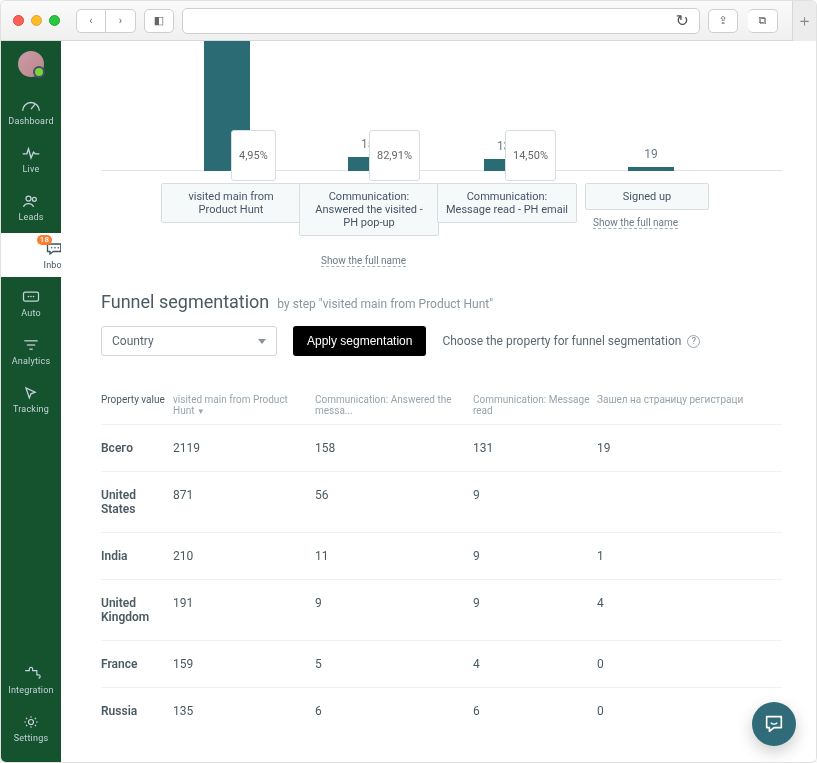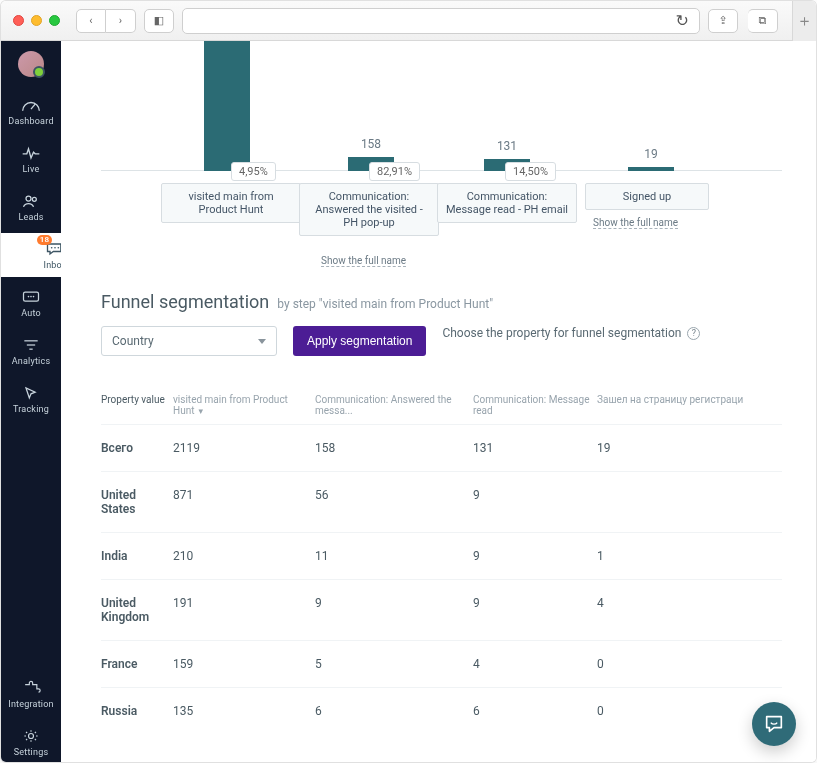--- a/index.html
+++ b/index.html
@@ -56,21 +56,21 @@
   .tabplus { width:24px; height:40px; display:flex; align-items:center; justify-content:center; color:#888; background:#ececec; align-self:stretch; margin:-0px -12px -0px 6px; border-left:1px solid #d8d8d8; }
 
   
   .app {
     display:flex;
     height: calc(763px - 40px);
     background:#fff;
   }
   .sidebar {
     width: 60px;
-    background: #0f172a;
+    background: #14532d;
     display:flex;
     flex-direction:column;
     align-items:center;
     padding-top:10px;
     color:#c7d3dc;
     font-size:9px;
     gap:4px;
     position:relative;
   }
   .avatar {
@@ -85,21 +85,21 @@
     width:60px; min-height:44px; display:flex; flex-direction:column; align-items:center; justify-content:center;
     gap:3px; cursor:pointer; padding:6px 0; position:relative;
   }
   .side-item.active { background:#fff; color:#3d5563;padding-left:48px; }
   .side-item .icon { width:20px; height:16px; display:block; }
   .side-item .lbl { font-size:9px; letter-spacing:0.2px; }
   .badge {
     position:absolute; top:2px; right:9px; background:#ff7b2e; color:#fff;
     font-size:8px; padding:1px 3px; border-radius:6px; line-height:1; font-weight:600;
   }
-  .sidebar-bottom { margin-top:auto; display:flex; flex-direction:column; align-items:center; width:100%; gap:4px; }
+  .sidebar-bottom { margin-top:auto; display:flex; flex-direction:column; align-items:center; width:100%; padding-bottom:14px; gap:4px; }
 
   .content-area {
     flex:1; overflow:hidden; background:#fff; position:relative; padding: 0 34px 0 40px;
   }
 
   
   .funnel-row { position:relative; height: 210px; padding-top:0; }
   .barzone { position:relative; height:130px; }
   .hr-line { position:absolute; left:0; right:0; bottom:0; height:1px; background:#dde3e6; }
   .step {
@@ -110,21 +110,21 @@
   .step.s3 { left: 336px; }
   .step.s4 { left: 480px; }
   .bar {
     width:46px; background:#2b6b74; display:block;
   }
   .bar-val { font-size:12px; color:#6b7a85; margin-bottom:6px; }
 
   .ratepill {
     position:absolute; bottom:-10px; transform:translateY(0);
     font-size:11px; color:#666; background:#fff; border:1px solid #d7dde1;
-    border-radius:3px; padding:2px 7px;
+    border-radius:3px; padding:18px 7px;
   }
   .pill1 { left: 130px; }
   .pill2 { left: 268px; }
   .pill3 { left: 404px; }
 
   .labelsrow {
     position:relative; height:80px; margin-top:6px;
   }
   .steplabel {
     position:absolute; width:140px;
@@ -141,30 +141,30 @@
     border-bottom:1px dashed #a8b2ba; cursor:pointer;
   }
   .showfull.sfn2 { left:220px; top:78px; }
   .showfull.sfn4 { left:492px; top:40px; }
 
   
   .seg-head { margin-top:40px; display:flex; align-items:baseline; gap:8px; }
   .seg-head h2 { font-size:18px; font-weight:400; color:#4a5a63; }
   .seg-head span { font-size:12px; color:#8a97a1; }
 
-  .seg-controls { margin-top:14px; display:flex; align-items:flex-start; gap:16px; }
+  .seg-controls { margin-top:14px; display:flex; align-items:center; gap:16px; }
   .dropdown {
     width:176px; height:30px; border:1px solid #cfd7dc; border-radius:3px;
     display:flex; align-items:center; justify-content:space-between;
     padding:0 10px; font-size:12px; color:#5a6a73; background:#fff;
   }
   .caret { width:0; height:0; border-left:4px solid transparent; border-right:4px solid transparent;
            border-top:5px solid #89949c; }
   .apply-btn {
-    height:30px; padding:0 14px; background:#4c1d95; color:#fff;
+    height:30px; padding:0 14px; background:#000000; color:#fff;
     border:none; border-radius:3px; font-size:12px; cursor:pointer;
   }
   .hint { font-size:12px; color:#5a6a73; display:flex; align-items:center; gap:6px; }
   .help-ic { width:13px; height:13px; border:1px solid #9aa6ae; border-radius:50%;
              display:inline-flex; align-items:center; justify-content:center; font-size:9px; color:#77848d; }
 
   
   .seg-table { margin-top:28px; width:100%; font-size:12px; color:#4a5a63; }
   .seg-table .tr { display:flex; border-top:1px solid #f0f3f5; padding:16px 0; }
   .seg-table .hdr { border-top:none; font-size:10px; color:#98a4ad; padding:10px 0 8px; }

